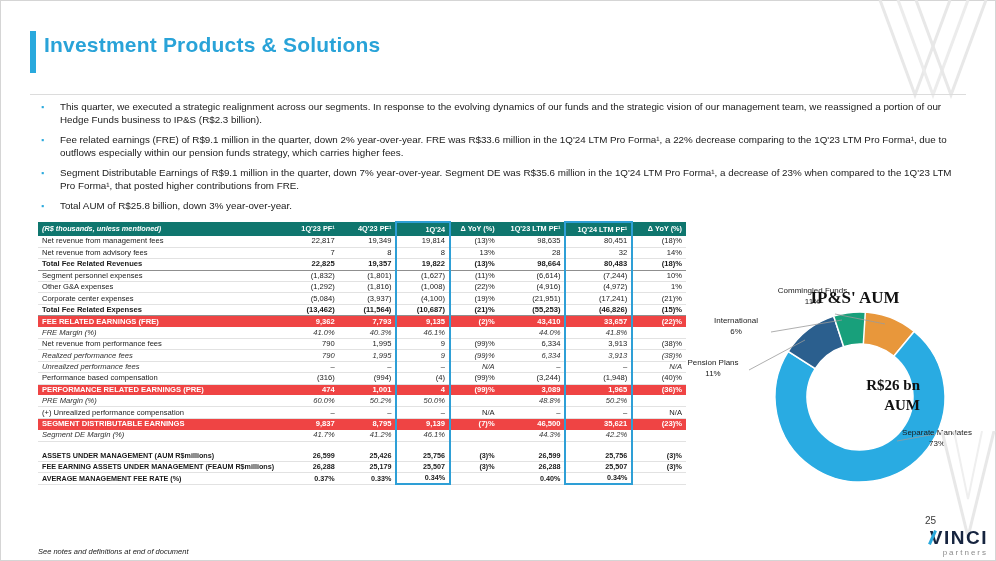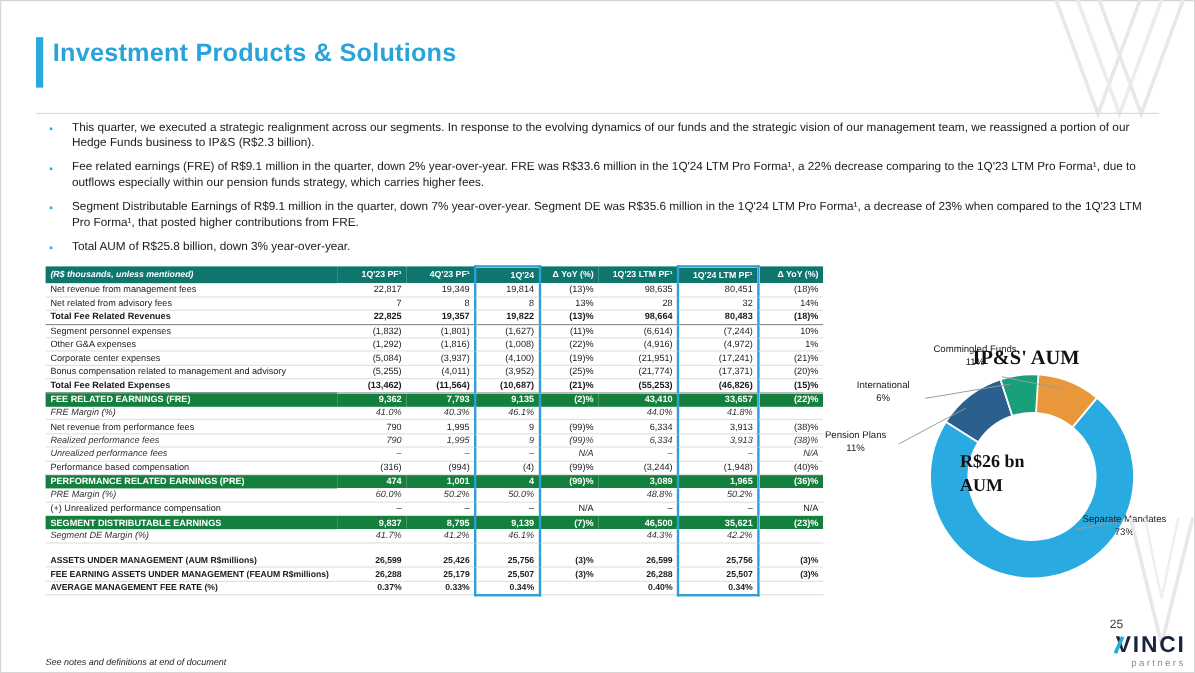--- a/index.html
+++ b/index.html
@@ -26,41 +26,41 @@
   table.fin { position:absolute; left:38px; top:221px; width:648px; border-collapse:collapse;
               table-layout:fixed; font-size:7.6px; color:#1a1a1a; }
   .fin th, .fin td { padding:1px 4px; height:11.4px; line-height:1.05; text-align:right;
                      white-space:nowrap; overflow:hidden; font-weight:normal; }
   .fin th:first-child, .fin td:first-child { text-align:left; overflow:visible; }
   .fin thead th { background:#0f766e; color:#fff; font-weight:bold; font-size:7.3px; height:14px; }
   .fin thead th.lbl { font-style:italic; }
   tr.normal td, tr.italic td, tr.caps td { border-bottom:0.5px solid #e2e2e2; }
   tr.italic td { font-style:italic; color:#333; }
   tr.total td { font-weight:bold; border-top:1px solid #8f8f8f; border-bottom:1px solid #8f8f8f; }
-  tr.band td { background:#15803d; color:#fff; font-weight:bold; }
+  tr.band td { background:#ef4444; color:#fff; font-weight:bold; }
   tr.caps td { font-weight:bold; font-size:7.2px; }
   tr.spacer td { height:9px; border-bottom:none; }
   th.boxed, td.boxed { border-left:2px solid #2e9fd6 !important; border-right:2px solid #2e9fd6 !important; }
   th.boxed-top { border-top:2px solid #2e9fd6; }
   tr.lastrow td.boxed { border-bottom:2px solid #2e9fd6 !important; }
 
   
   .chart { position:absolute; left:695px; top:258px; width:300px; height:262px; }
   .chart-title { position:absolute; left:95px; top:2px; width:130px; text-align:center;
                  font-family:"Liberation Serif", serif; font-weight:bold; font-size:17px; color:#111;margin-top:28px; }
   .donut { position:absolute; left:40px; top:24px; }
   .lines { position:absolute; left:0; top:0; pointer-events:none; }
   .lines line { stroke:#9a9a9a; stroke-width:0.8; }
   .clabel { position:absolute; text-align:center; font-size:8px; color:#1a1a1a; line-height:1.35; }
   .clabel span { display:block; }
   .l-commingled { left:70px; top:28px; width:95px; }
   .l-international { left:6px; top:58px; width:70px; }
   .l-pension { left:-20px; top:100px; width:76px; }
   .l-separate { left:198px; top:170px; width:88px; }
-  .center-label { position:absolute; left:105px; top:118px; width:120px; text-align:left;
+  .center-label { position:absolute; left:105px; top:118px; width:120px; text-align:right;
                   font-family:"Liberation Serif", serif; font-weight:bold; font-size:15px;
                   color:#111; line-height:1.3; }
   .center-label span { display:block; }
 
   
   .footnote { position:absolute; left:38px; top:547px; font-size:7.5px; font-style:italic; color:#222; }
   .page-number { position:absolute; right:60px; top:515px; font-size:10px; color:#3a3a3a; }
   .logo { position:absolute; right:8px; bottom:4px; text-align:right; }
   .logo-main { font-size:19px; font-weight:bold; color:#16243f; letter-spacing:1.5px; line-height:1; }
   .logo-sub { font-size:8px; color:#8c8c8c; letter-spacing:2px; margin-top:1px; }
@@ -129,21 +129,21 @@
           <td>Net revenue from management fees</td>
           <td>22,817</td>
           <td>19,349</td>
           <td class="boxed">19,814</td>
           <td>(13)%</td>
           <td>98,635</td>
           <td class="boxed">80,451</td>
           <td>(18)%</td>
         </tr>
         <tr class="normal">
-          <td>Net related from advisory fees</td>
+          <td>Net revenue from advisory fees</td>
           <td>7</td>
           <td>8</td>
           <td class="boxed">8</td>
           <td>13%</td>
           <td>28</td>
           <td class="boxed">32</td>
           <td>14%</td>
         </tr>
         <tr class="total">
           <td>Total Fee Related Revenues</td>
@@ -177,30 +177,20 @@
         </tr>
         <tr class="normal">
           <td>Corporate center expenses</td>
           <td>(5,084)</td>
           <td>(3,937)</td>
           <td class="boxed">(4,100)</td>
           <td>(19)%</td>
           <td>(21,951)</td>
           <td class="boxed">(17,241)</td>
           <td>(21)%</td>
-        </tr>
-        <tr class="normal">
-          <td>Bonus compensation related to management and advisory</td>
-          <td>(5,255)</td>
-          <td>(4,011)</td>
-          <td class="boxed">(3,952)</td>
-          <td>(25)%</td>
-          <td>(21,774)</td>
-          <td class="boxed">(17,371)</td>
-          <td>(20)%</td>
         </tr>
         <tr class="total">
           <td>Total Fee Related Expenses</td>
           <td>(13,462)</td>
           <td>(11,564)</td>
           <td class="boxed">(10,687)</td>
           <td>(21)%</td>
           <td>(55,253)</td>
           <td class="boxed">(46,826)</td>
           <td>(15)%</td>

